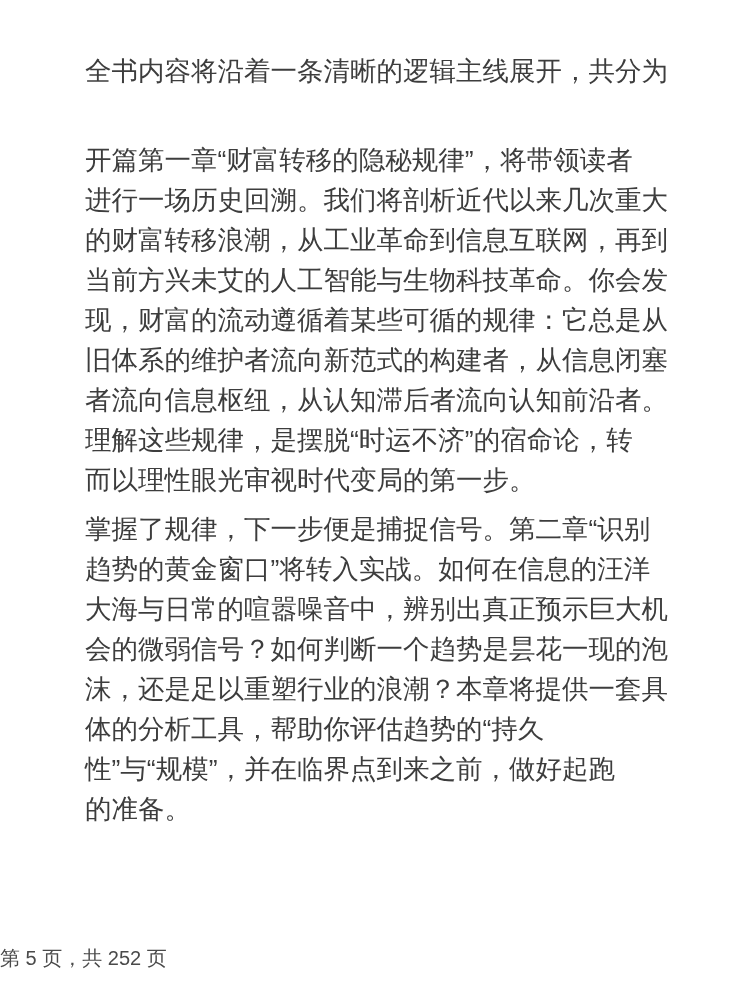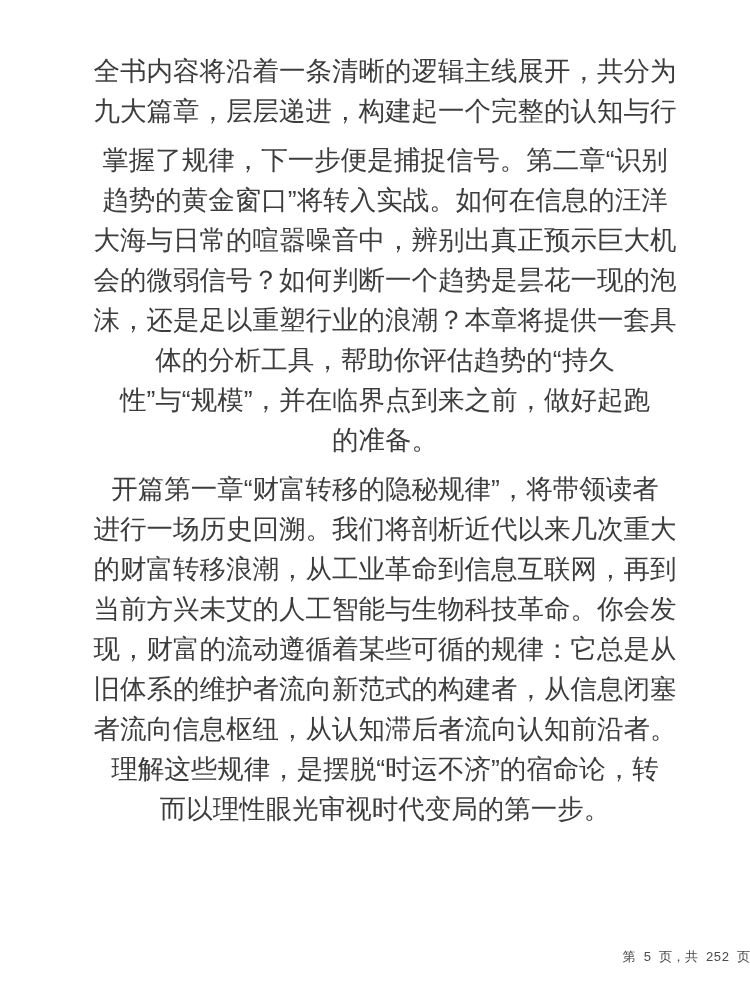--- a/index.html
+++ b/index.html
@@ -17,78 +17,76 @@
   .doc-page {
     position: absolute;
     inset: 0;
     background: #ffffff;
   }
   .content {
     position: absolute;
     top: 51px;
     left: 85px;
     width: 600px;
-    text-align: center;
   }
   .para {
     margin: 0 0 9px 0;
     font-size: 26.5px;
     line-height: 40px;
     color: #3d3d3d;
     letter-spacing: 0;
   }
   .line {
     white-space: nowrap;
   }
   .footer {
     position: absolute;
     top: 948px;
     left: 0;
     width: 100%;
-    text-align: right;
-    font-size: 13px;
+    text-align: left;
+    font-size: 20px;
     line-height: 20px;
     color: #4a4a4a;
-    font-family: Liberation Mono, monospace;
   }
 </style>
 </head>
 <body>
 
 <div class="doc-page">
 
   <div class="content">
 
     <p class="para">
       <span class="line">全书内容将沿着一条清晰的逻辑主线展开，共分为</span><br>
-      <span class="line">九大篇章，层层递进，构建起一个完整的认知与行</span><br>
-    </p>
-
-    <p class="para">
-      <span class="line">掌握了规律，下一步便是捕捉信号。第二章“识别</span><br>
-      <span class="line">趋势的黄金窗口”将转入实战。如何在信息的汪洋</span><br>
-      <span class="line">大海与日常的喧嚣噪音中，辨别出真正预示巨大机</span><br>
-      <span class="line">会的微弱信号？如何判断一个趋势是昙花一现的泡</span><br>
-      <span class="line">沫，还是足以重塑行业的浪潮？本章将提供一套具</span><br>
-      <span class="line">体的分析工具，帮助你评估趋势的“持久</span><br>
-      <span class="line">性”与“规模”，并在临界点到来之前，做好起跑</span><br>
-      <span class="line">的准备。</span>
+      <br>
     </p>
 
     <p class="para">
       <span class="line">开篇第一章“财富转移的隐秘规律”，将带领读者</span><br>
       <span class="line">进行一场历史回溯。我们将剖析近代以来几次重大</span><br>
       <span class="line">的财富转移浪潮，从工业革命到信息互联网，再到</span><br>
       <span class="line">当前方兴未艾的人工智能与生物科技革命。你会发</span><br>
       <span class="line">现，财富的流动遵循着某些可循的规律：它总是从</span><br>
       <span class="line">旧体系的维护者流向新范式的构建者，从信息闭塞</span><br>
       <span class="line">者流向信息枢纽，从认知滞后者流向认知前沿者。</span><br>
       <span class="line">理解这些规律，是摆脱“时运不济”的宿命论，转</span><br>
       <span class="line">而以理性眼光审视时代变局的第一步。</span>
     </p>
 
+    <p class="para">
+      <span class="line">掌握了规律，下一步便是捕捉信号。第二章“识别</span><br>
+      <span class="line">趋势的黄金窗口”将转入实战。如何在信息的汪洋</span><br>
+      <span class="line">大海与日常的喧嚣噪音中，辨别出真正预示巨大机</span><br>
+      <span class="line">会的微弱信号？如何判断一个趋势是昙花一现的泡</span><br>
+      <span class="line">沫，还是足以重塑行业的浪潮？本章将提供一套具</span><br>
+      <span class="line">体的分析工具，帮助你评估趋势的“持久</span><br>
+      <span class="line">性”与“规模”，并在临界点到来之前，做好起跑</span><br>
+      <span class="line">的准备。</span>
+    </p>
+
   </div>
 
   <div class="footer">
     <span>第 5 页，共 252 页</span>
   </div>
 
 </div>
 
 </body></html>

